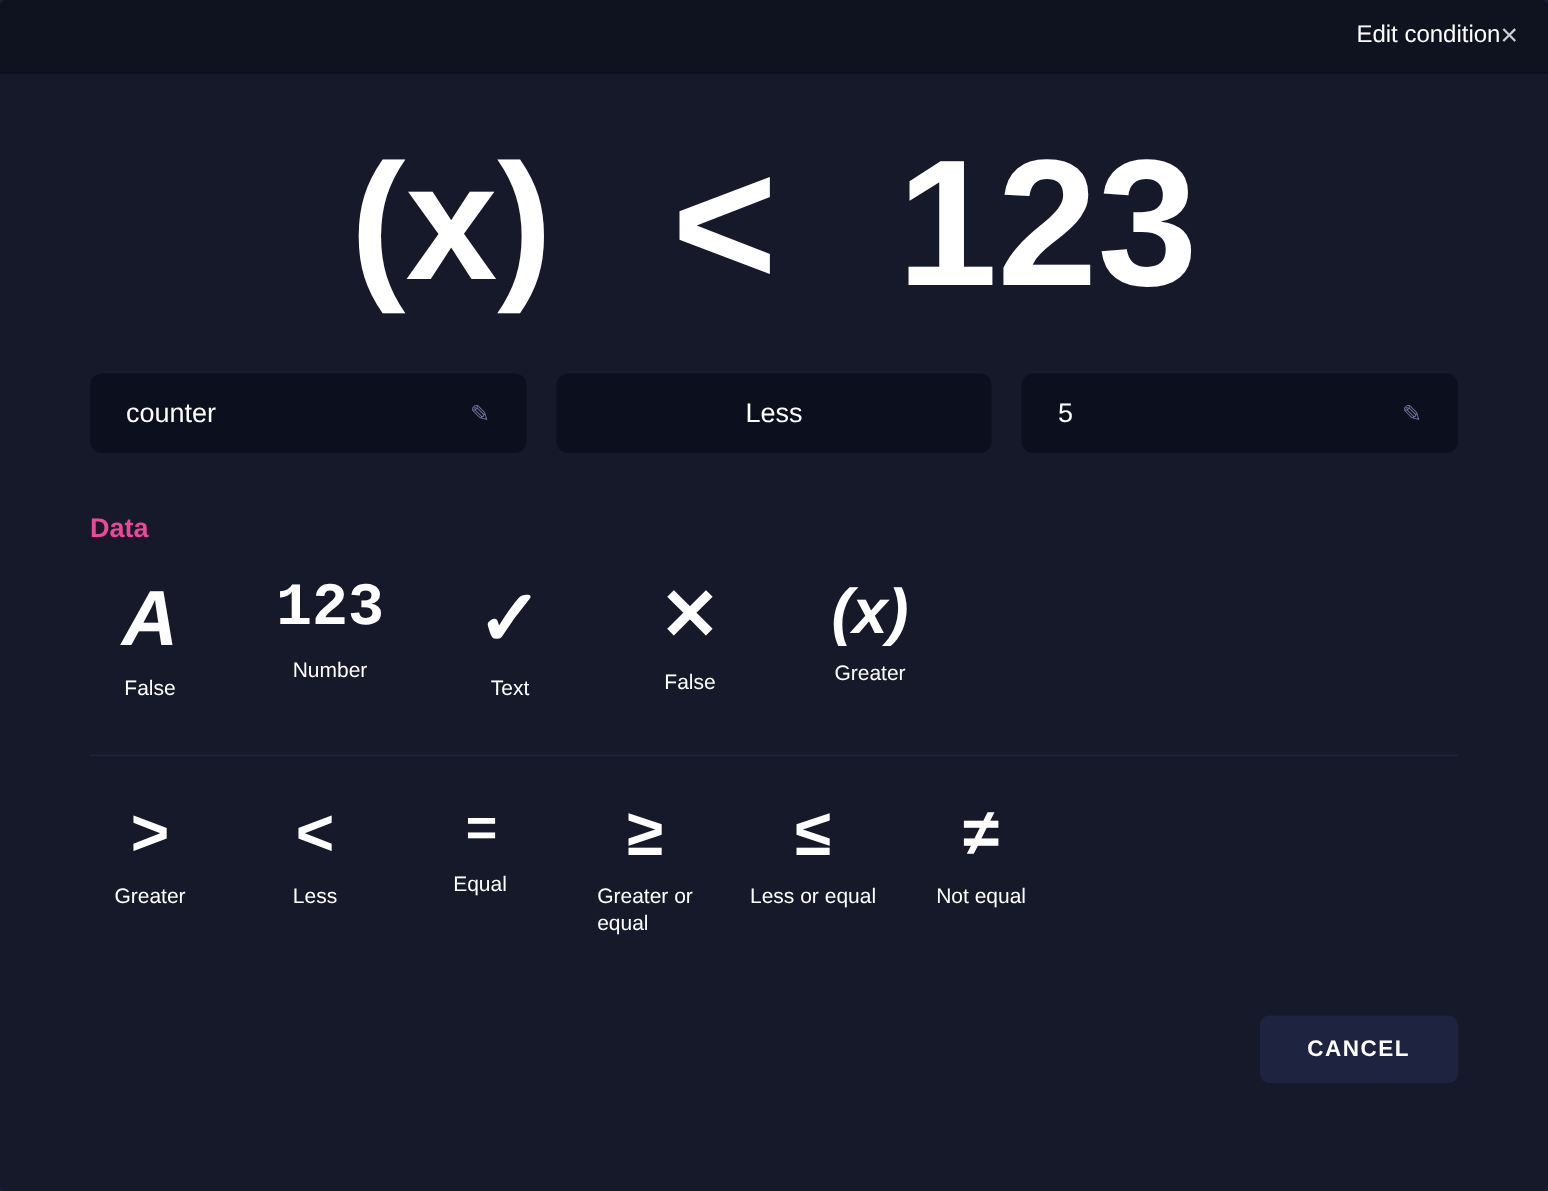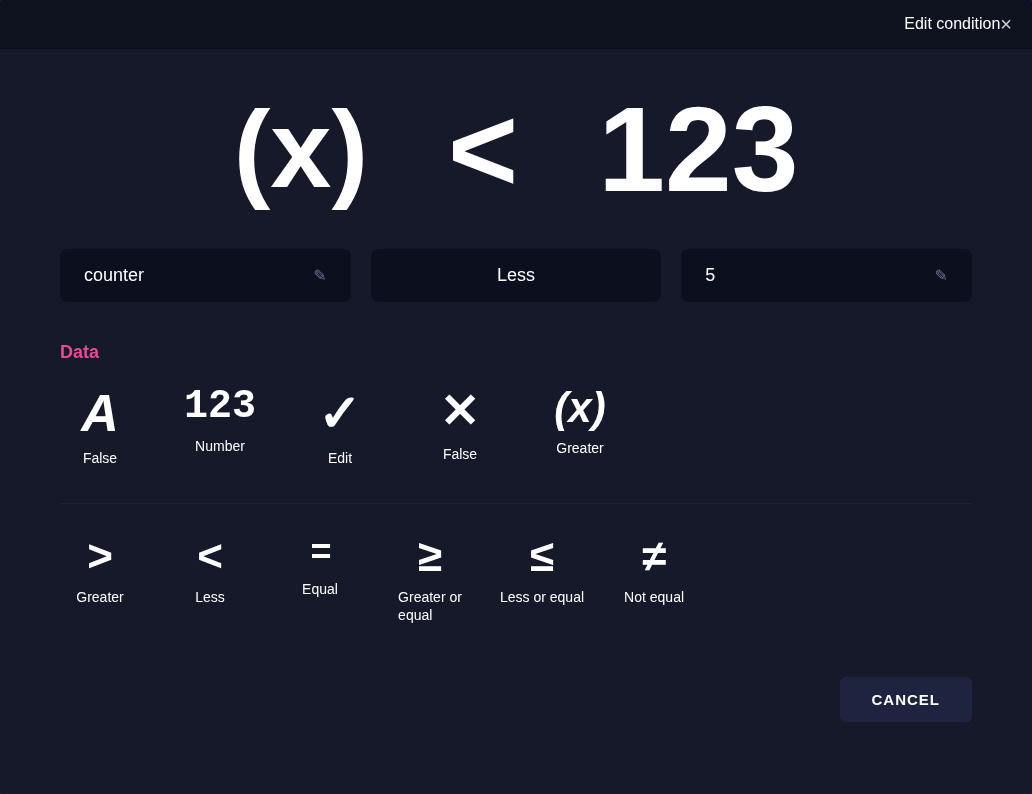--- a/index.html
+++ b/index.html
@@ -255,21 +255,21 @@
           <div class="item-label">False</div>
         </div>
 
         <div class="item">
           <div class="item-icon bold-mono" style="font-size:40px;">123</div>
           <div class="item-label">Number</div>
         </div>
 
         <div class="item">
           <div class="item-icon" style="font-size:52px;">✓</div>
-          <div class="item-label">Edit</div>
+          <div class="item-label">Text</div>
         </div>
 
         <div class="item">
           <div class="item-icon" style="font-size:48px;">✕</div>
           <div class="item-label">False</div>
         </div>
 
         <div class="item">
           <div class="item-icon" style="font-size:42px; font-style:italic;">(x)</div>
           <div class="item-label">Greater</div>

